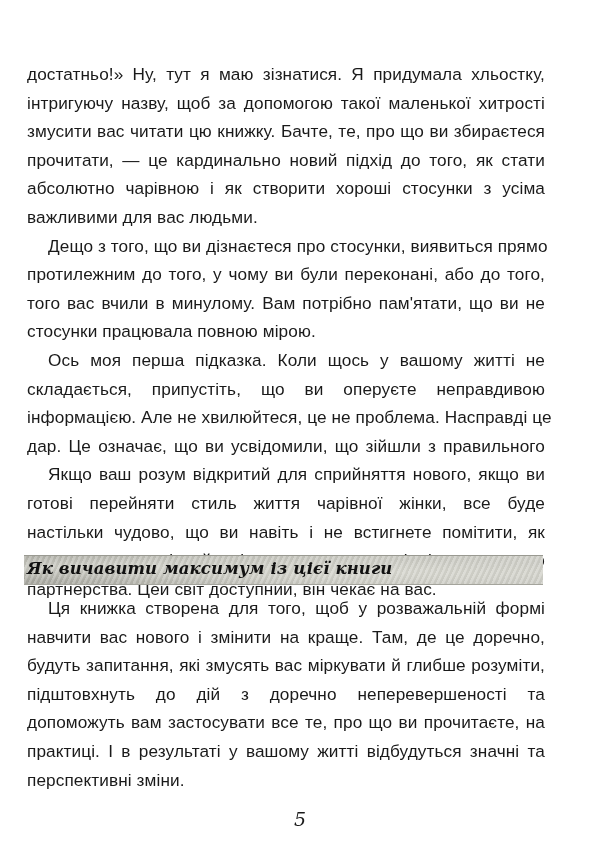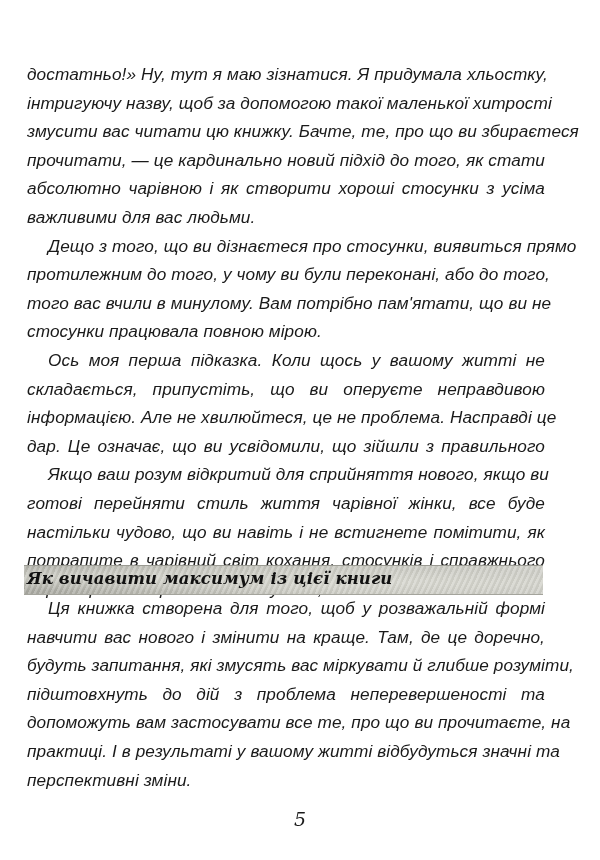--- a/index.html
+++ b/index.html
@@ -23,21 +23,20 @@
     }
     .line {
       display: block;
       height: 28.6px;
       line-height: 28.6px;
       font-size: 17.2px;
       white-space: nowrap;
       text-align: justify;
       text-align-last: justify;
       letter-spacing: 0.1px;
-      font-style: italic;
     }
     .line.last {
       text-align-last: left;
     }
     .line.indent {
       padding-left: 21px;
     }
     .para {
       display: block;
       margin: 0;
@@ -49,21 +48,20 @@
       width: 519px;
       height: 30px;
       background:
         repeating-linear-gradient(115deg, rgba(255,255,255,0.18) 0px, rgba(255,255,255,0.18) 2px, rgba(0,0,0,0.04) 3px, rgba(0,0,0,0.04) 5px),
         radial-gradient(ellipse at 20% 40%, #d4d4cc 0%, transparent 60%),
         radial-gradient(ellipse at 70% 60%, #d8d8d0 0%, transparent 55%),
         linear-gradient(90deg, #a9a9a1 0%, #bdbdb5 30%, #c9c9c1 60%, #cfcfc8 100%);
       border-top: 1px solid #9a9a92;
       border-bottom: 1px solid #a4a49c;
       box-sizing: border-box;
-      margin-top: 10px;
     }
     .section-heading-text {
       position: absolute;
       left: 3px;
       top: 3px;
       font-family: "DejaVu Serif", "Liberation Serif", serif;
       font-style: italic;
       font-weight: bold;
       font-size: 16.5px;
       color: #111111;
@@ -123,20 +121,20 @@
 
 <div class="section-heading">
   <span class="section-heading-text">Як вичавити максимум із цієї книги</span>
 </div>
 
 <div class="page2">
   <div class="para">
     <span class="line indent">Ця книжка створена для того, щоб у розважальній формі</span>
     <span class="line">навчити вас нового і змінити на краще. Там, де це доречно,</span>
     <span class="line">будуть запитання, які змусять вас міркувати й глибше розуміти,</span>
-    <span class="line">підштовхнуть до дій з проблема неперевершеності та</span>
+    <span class="line">підштовхнуть до дій з доречно неперевершеності та</span>
     <span class="line">допоможуть вам застосувати все те, про що ви прочитаєте, на</span>
     <span class="line">практиці. І в результаті у вашому житті відбудуться значні та</span>
     <span class="line last">перспективні зміни.</span>
   </div>
 </div>
 
 <div class="page-number">5</div>
 
 </body></html>

